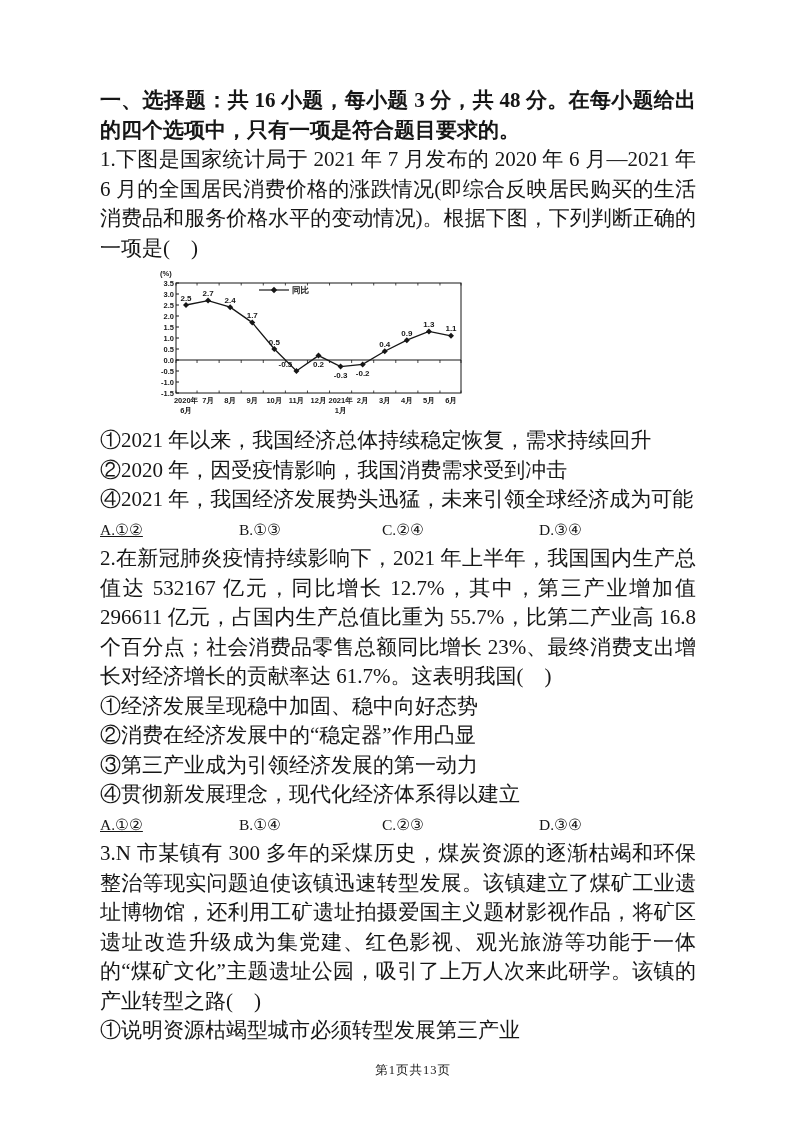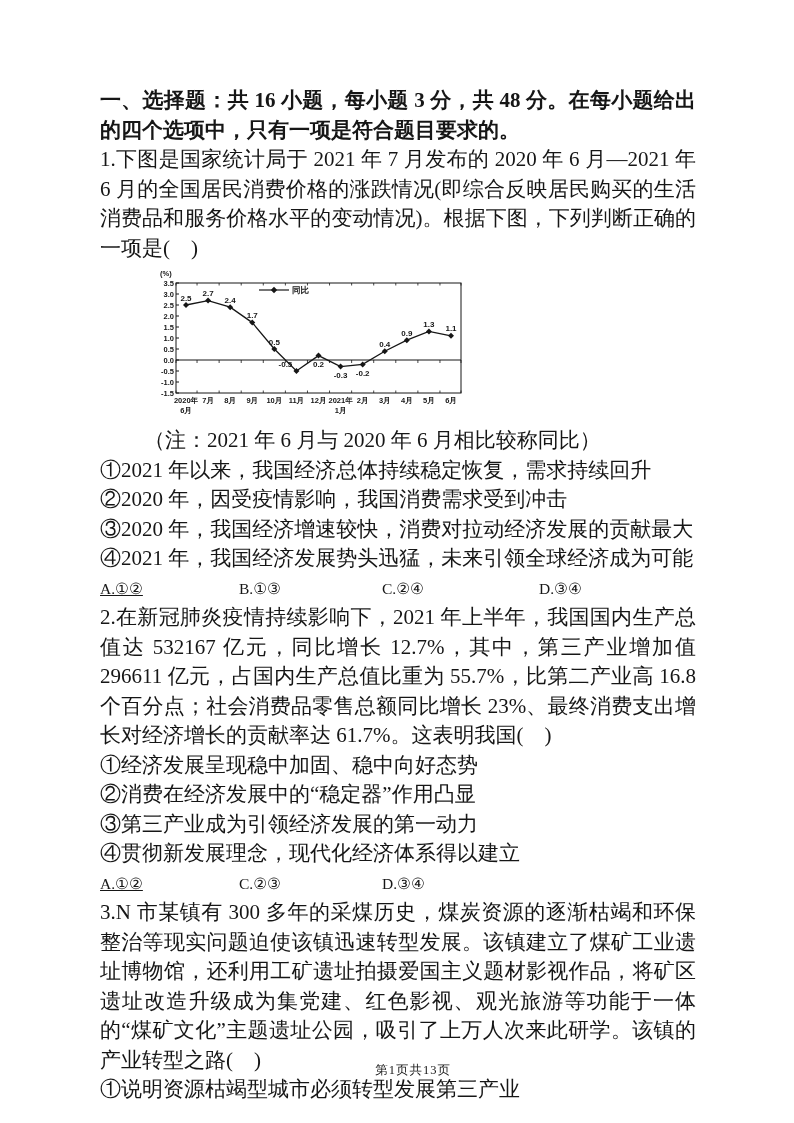--- a/index.html
+++ b/index.html
@@ -186,43 +186,42 @@
             <text x="184.58333333333331" y="135" text-anchor="middle" font-size="7.5" font-weight="bold">2021年</text>
             <text x="184.58333333333331" y="145" text-anchor="middle" font-size="7.5" font-weight="bold">1月</text>
             <text x="206.66666666666666" y="135" text-anchor="middle" font-size="7.5" font-weight="bold">2月</text>
             <text x="228.75" y="135" text-anchor="middle" font-size="7.5" font-weight="bold">3月</text>
             <text x="250.83333333333331" y="135" text-anchor="middle" font-size="7.5" font-weight="bold">4月</text>
             <text x="272.91666666666663" y="135" text-anchor="middle" font-size="7.5" font-weight="bold">5月</text>
             <text x="295" y="135" text-anchor="middle" font-size="7.5" font-weight="bold">6月</text>
           </svg>
       </div>
 
-      <p class="line note">（注：2021 年 6 月与 2020 年 6 月相比较称同比）</p>
 
       <p class="line">①2021 年以来，我国经济总体持续稳定恢复，需求持续回升</p>
       <p class="line">②2020 年，因受疫情影响，我国消费需求受到冲击</p>
-      <p class="line">③2020 年，我国经济增速较快，消费对拉动经济发展的贡献最大</p>
       <p class="line">④2021 年，我国经济发展势头迅猛，未来引领全球经济成为可能</p>
 
       <div class="options">
         <span>A.①②</span>
         <span>B.①③</span>
         <span>C.②④</span>
         <span>D.③④</span>
       </div>
     </section>
 
     <section>
       <p class="line">2.在新冠肺炎疫情持续影响下，2021 年上半年，我国国内生产总值达 532167 亿元，同比增长 12.7%，其中，第三产业增加值 296611 亿元，占国内生产总值比重为 55.7%，比第二产业高 16.8 个百分点；社会消费品零售总额同比增长 23%、最终消费支出增长对经济增长的贡献率达 61.7%。这表明我国(　)</p>
       <p class="line">①经济发展呈现稳中加固、稳中向好态势</p>
       <p class="line">②消费在经济发展中的“稳定器”作用凸显</p>
       <p class="line">③第三产业成为引领经济发展的第一动力</p>
       <p class="line">④贯彻新发展理念，现代化经济体系得以建立</p>
       <div class="options">
         <span>A.①②</span>
+        <span>B.①④</span>
         <span>C.②③</span>
         <span>D.③④</span>
       </div>
     </section>
 
     <section>
       <p class="line">3.N 市某镇有 300 多年的采煤历史，煤炭资源的逐渐枯竭和环保整治等现实问题迫使该镇迅速转型发展。该镇建立了煤矿工业遗址博物馆，还利用工矿遗址拍摄爱国主义题材影视作品，将矿区遗址改造升级成为集党建、红色影视、观光旅游等功能于一体的“煤矿文化”主题遗址公园，吸引了上万人次来此研学。该镇的产业转型之路(　)</p>
       <p class="line">①说明资源枯竭型城市必须转型发展第三产业</p>
     </section>
 

